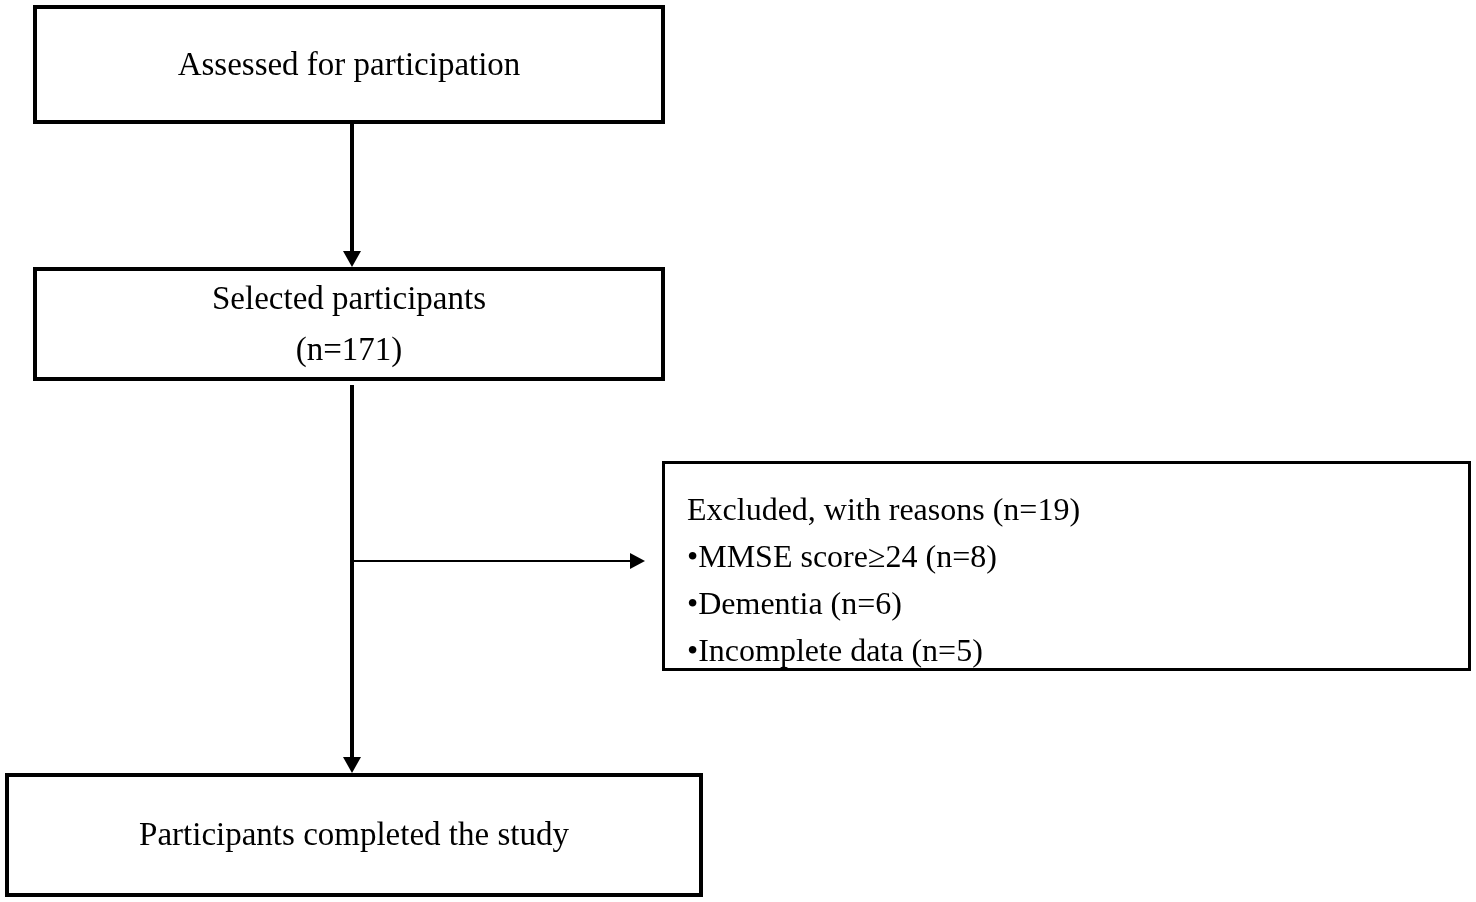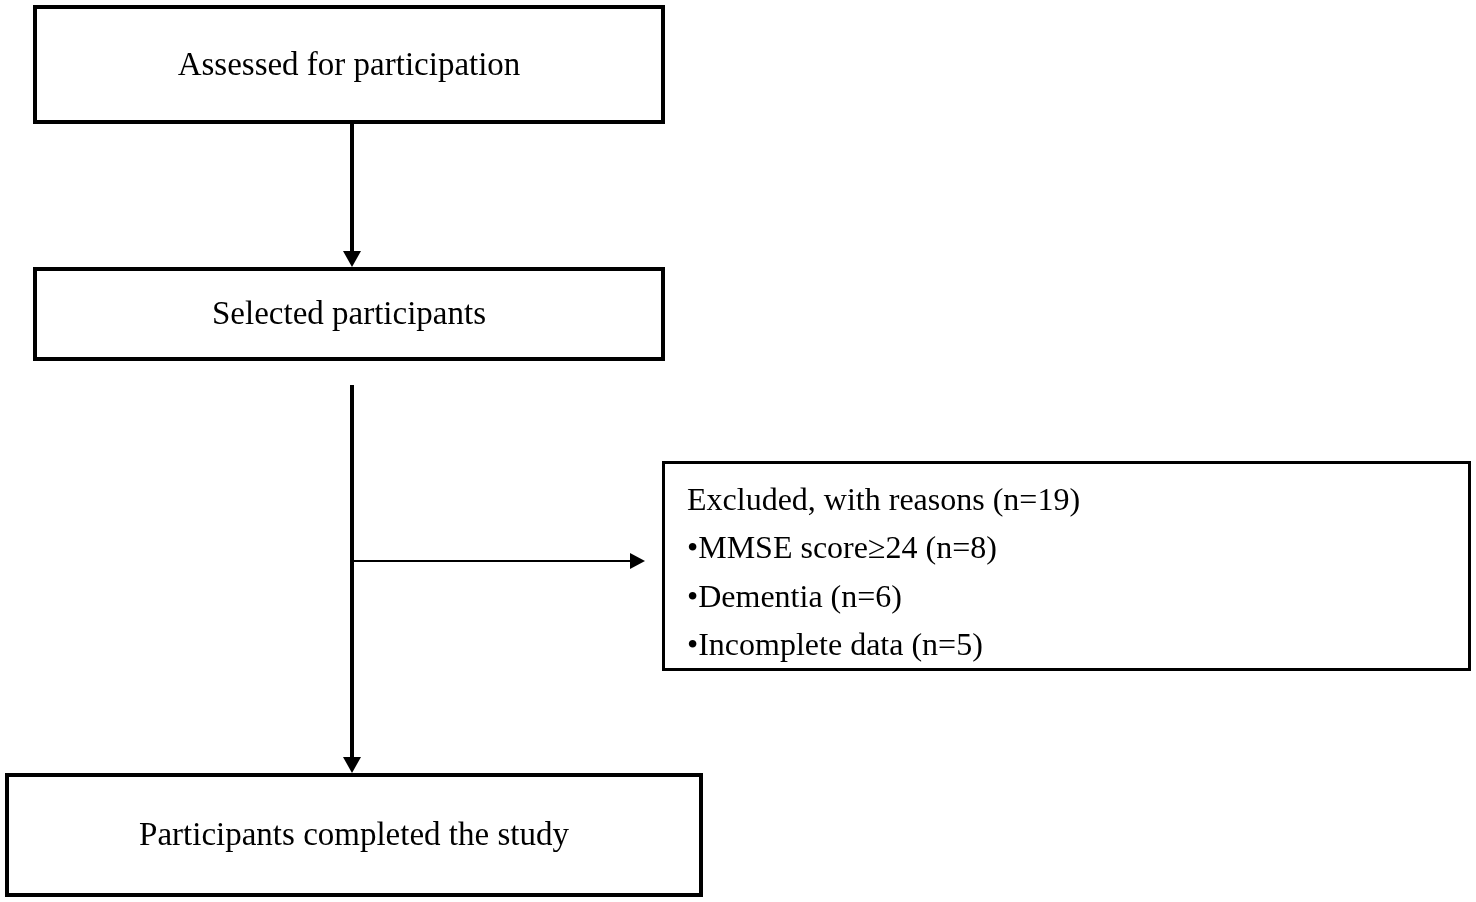--- a/index.html
+++ b/index.html
@@ -23,31 +23,31 @@
     background: #ffffff;
     display: flex;
     flex-direction: column;
     align-items: center;
     justify-content: center;
     text-align: center;
     font-size: 33px;
     line-height: 1.55;
   }
   .box-assessed  { left: 33px;  top: 5px;   width: 632px; height: 119px; }
-  .box-selected  { left: 33px;  top: 267px; width: 632px; height: 94px; }
+  .box-selected  { left: 33px;  top: 267px; width: 632px; height: 114px; }
   .box-completed { left: 5px;   top: 773px; width: 698px; height: 124px; }
   .box-excluded {
     left: 662px; top: 461px; width: 809px; height: 210px;
     border-width: 3px;
     align-items: flex-start;
-    justify-content: space-between;
+    justify-content: center;
     text-align: left;
     font-size: 32px;
     line-height: 47px;
-    padding: 12px 18px 0 22px;
+    padding: 28px 18px 0 22px;
   }
   .vline {
     position: absolute;
     width: 4px;
     background: #000000;
   }
   .vline-1 { left: 350px; top: 124px; height: 129px; }
   .vline-2 { left: 350px; top: 385px; height: 373px; }
   .hline {
     position: absolute;
@@ -80,20 +80,21 @@
 
   <div class="box box-assessed">
     <div>Assessed for participation</div>
   </div>
 
   <div class="vline vline-1"></div>
   <div class="arrowhead-down arrowhead-down-1"></div>
 
   <div class="box box-selected">
     <div>Selected participants</div>
+    <div>(n=171)</div>
   </div>
 
   <div class="vline vline-2"></div>
   <div class="arrowhead-down arrowhead-down-2"></div>
 
   <div class="hline"></div>
   <div class="arrowhead-right"></div>
 
   <div class="box box-excluded">
     <div>Excluded, with reasons (n=19)</div>

